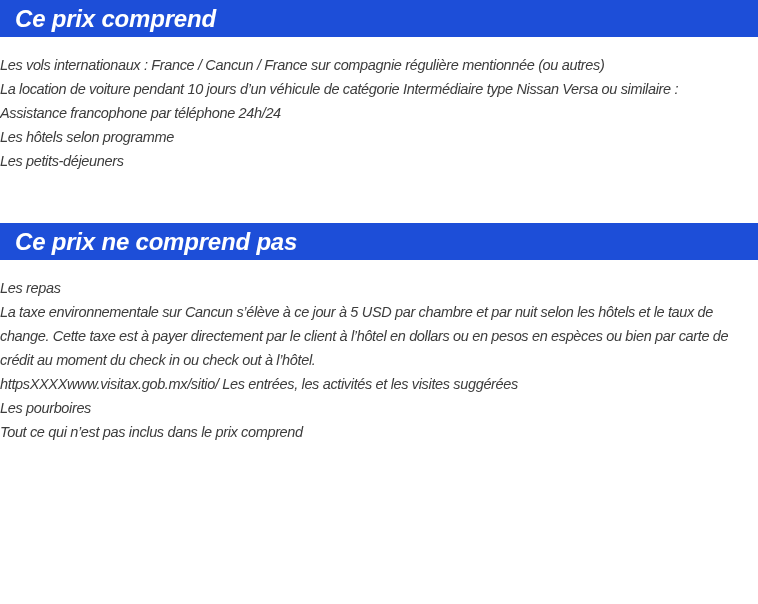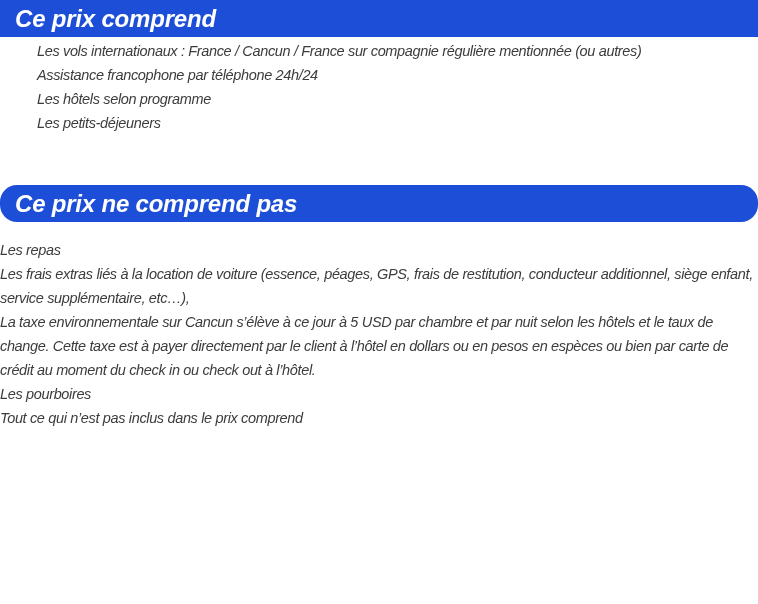--- a/index.html
+++ b/index.html
@@ -32,45 +32,45 @@
       padding: 0;
     }
     .section-list li {
       font-style: italic;
       font-size: 14.5px;
       line-height: 24px;
       letter-spacing: -0.35px;
       color: #3c3c3c;
     }
     #included-list {
-      margin-top: 2px;
-      padding-left: 37px;
+      margin-top: 16px;
     }
     #excluded-header {
       margin-top: 50px;
     }
     #excluded-list {
       margin-top: 16px;
     }
   </style>
 </head>
 <body>
 
 <section>
   <h2 class="section-header" style="margin:0;">Ce prix comprend</h2>
   <ul class="section-list" id="included-list">
     <li>Les vols internationaux : France / Cancun / France sur compagnie régulière mentionnée (ou autres)</li>
+    <li>La location de voiture pendant 10 jours d’un véhicule de catégorie Intermédiaire type Nissan Versa ou similaire :</li>
     <li>Assistance francophone par téléphone 24h/24</li>
     <li>Les hôtels selon programme</li>
     <li>Les petits-déjeuners</li>
   </ul>
 </section>
 
 <section>
-  <h2 class="section-header" id="excluded-header" style="margin-bottom:0;margin-left:0;margin-right:0;border-radius:17px;">Ce prix ne comprend pas</h2>
+  <h2 class="section-header" id="excluded-header" style="margin-bottom:0;margin-left:0;margin-right:0;">Ce prix ne comprend pas</h2>
   <ul class="section-list" id="excluded-list">
     <li>Les repas</li>
-    <li>Les frais extras liés à la location de voiture (essence, péages, GPS, frais de restitution, conducteur additionnel, siège enfant, service supplémentaire, etc…),</li>
     <li>La taxe environnementale sur Cancun s’élève à ce jour à 5 USD par chambre et par nuit selon les hôtels et le taux de change. Cette taxe est à payer directement par le client à l’hôtel en dollars ou en pesos en espèces ou bien par carte de crédit au moment du check in ou check out à l’hôtel.</li>
+    <li>httpsXXXXwww.visitax.gob.mx/sitio/ Les entrées, les activités et les visites suggérées</li>
     <li>Les pourboires</li>
     <li>Tout ce qui n’est pas inclus dans le prix comprend</li>
   </ul>
 </section>
 
 </body></html>

